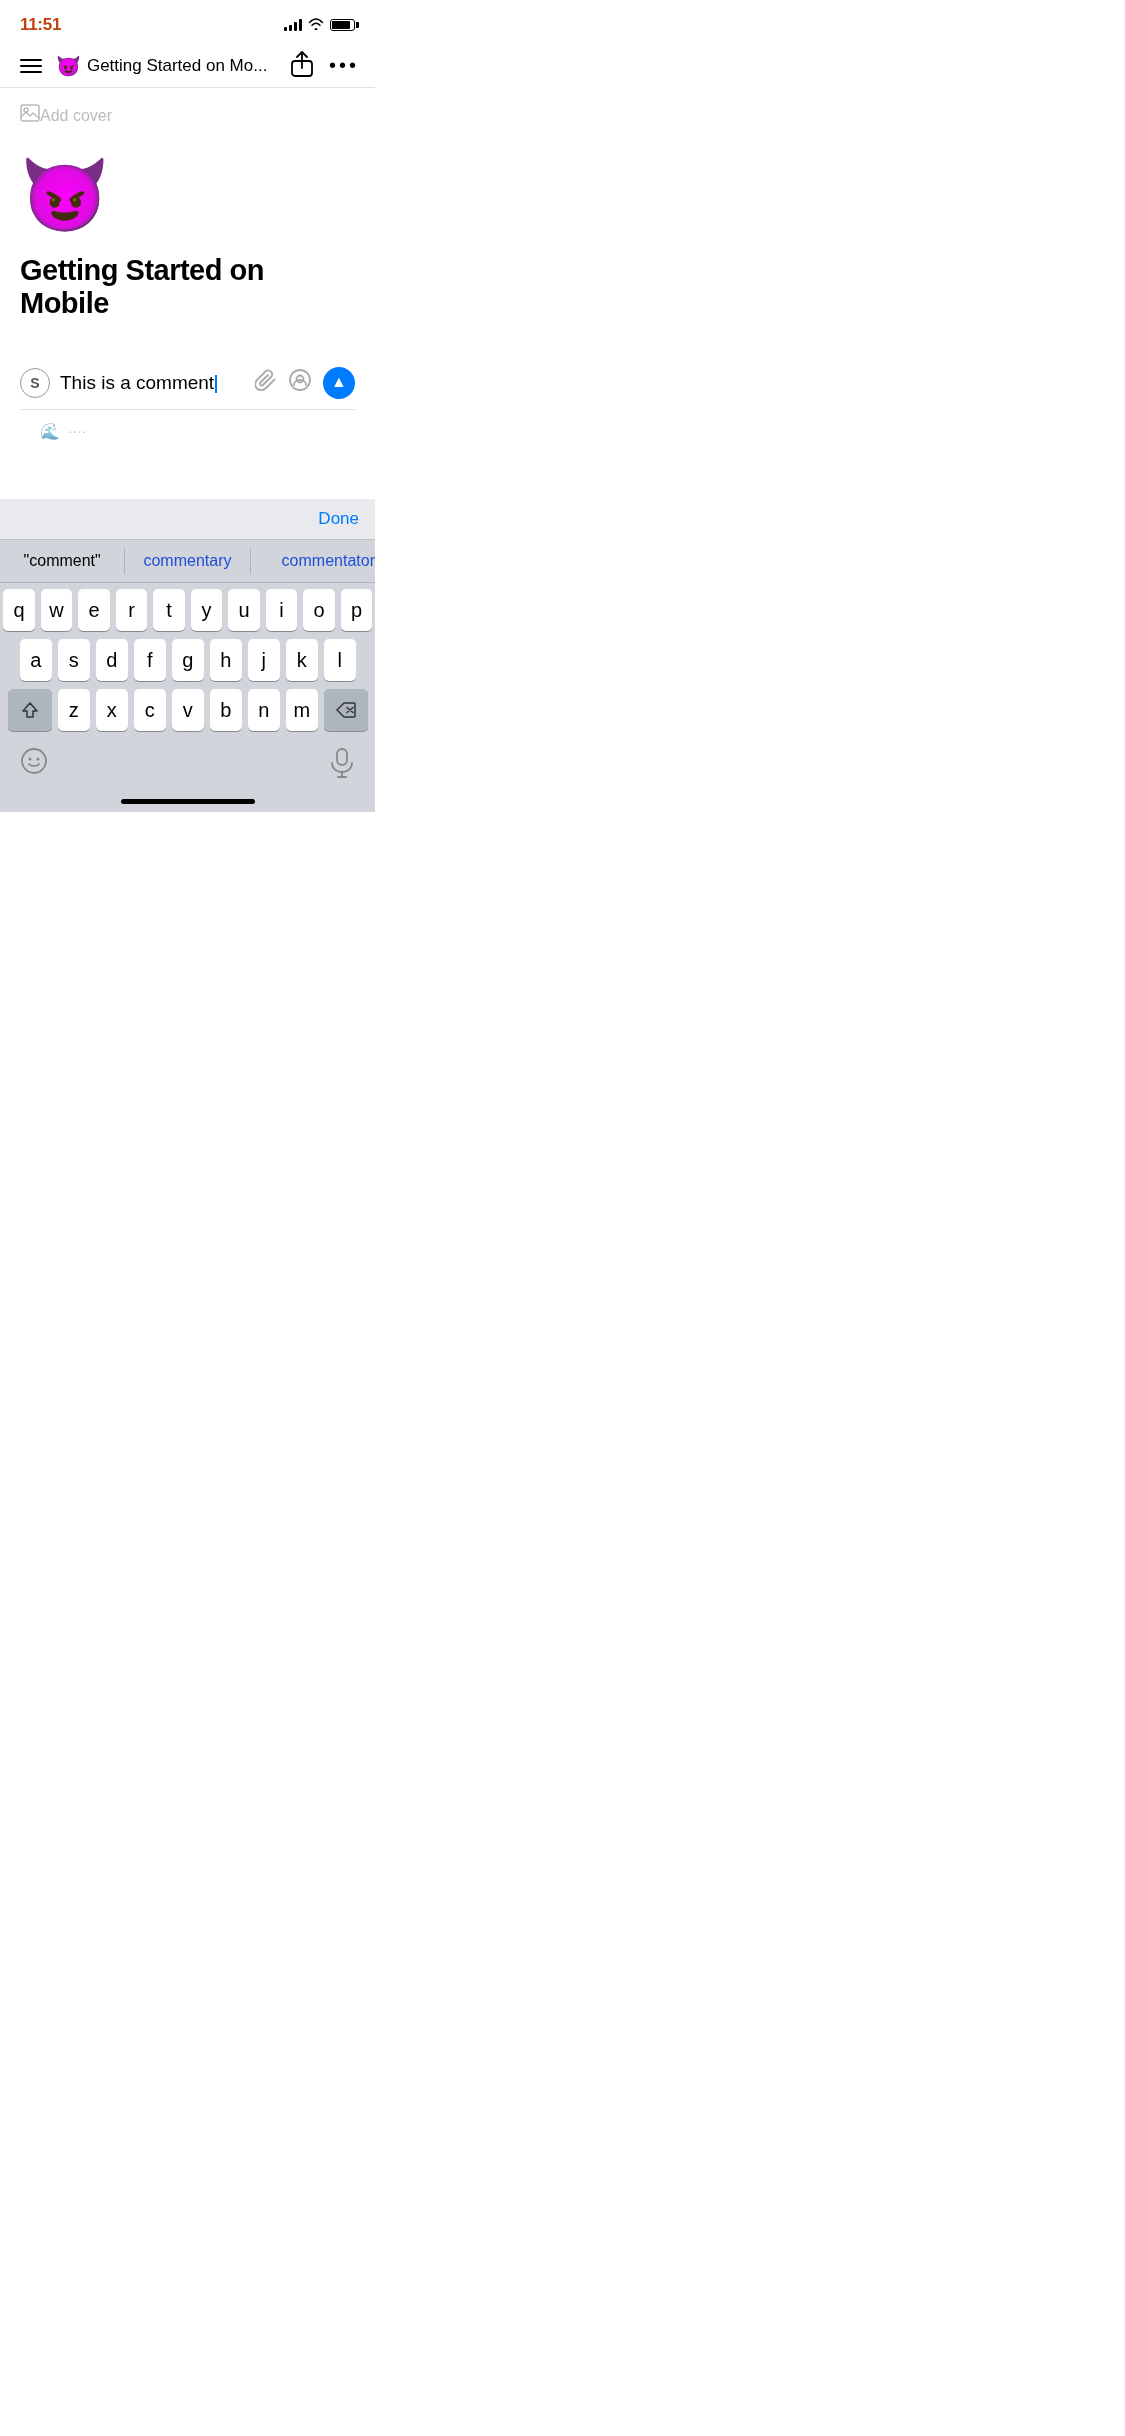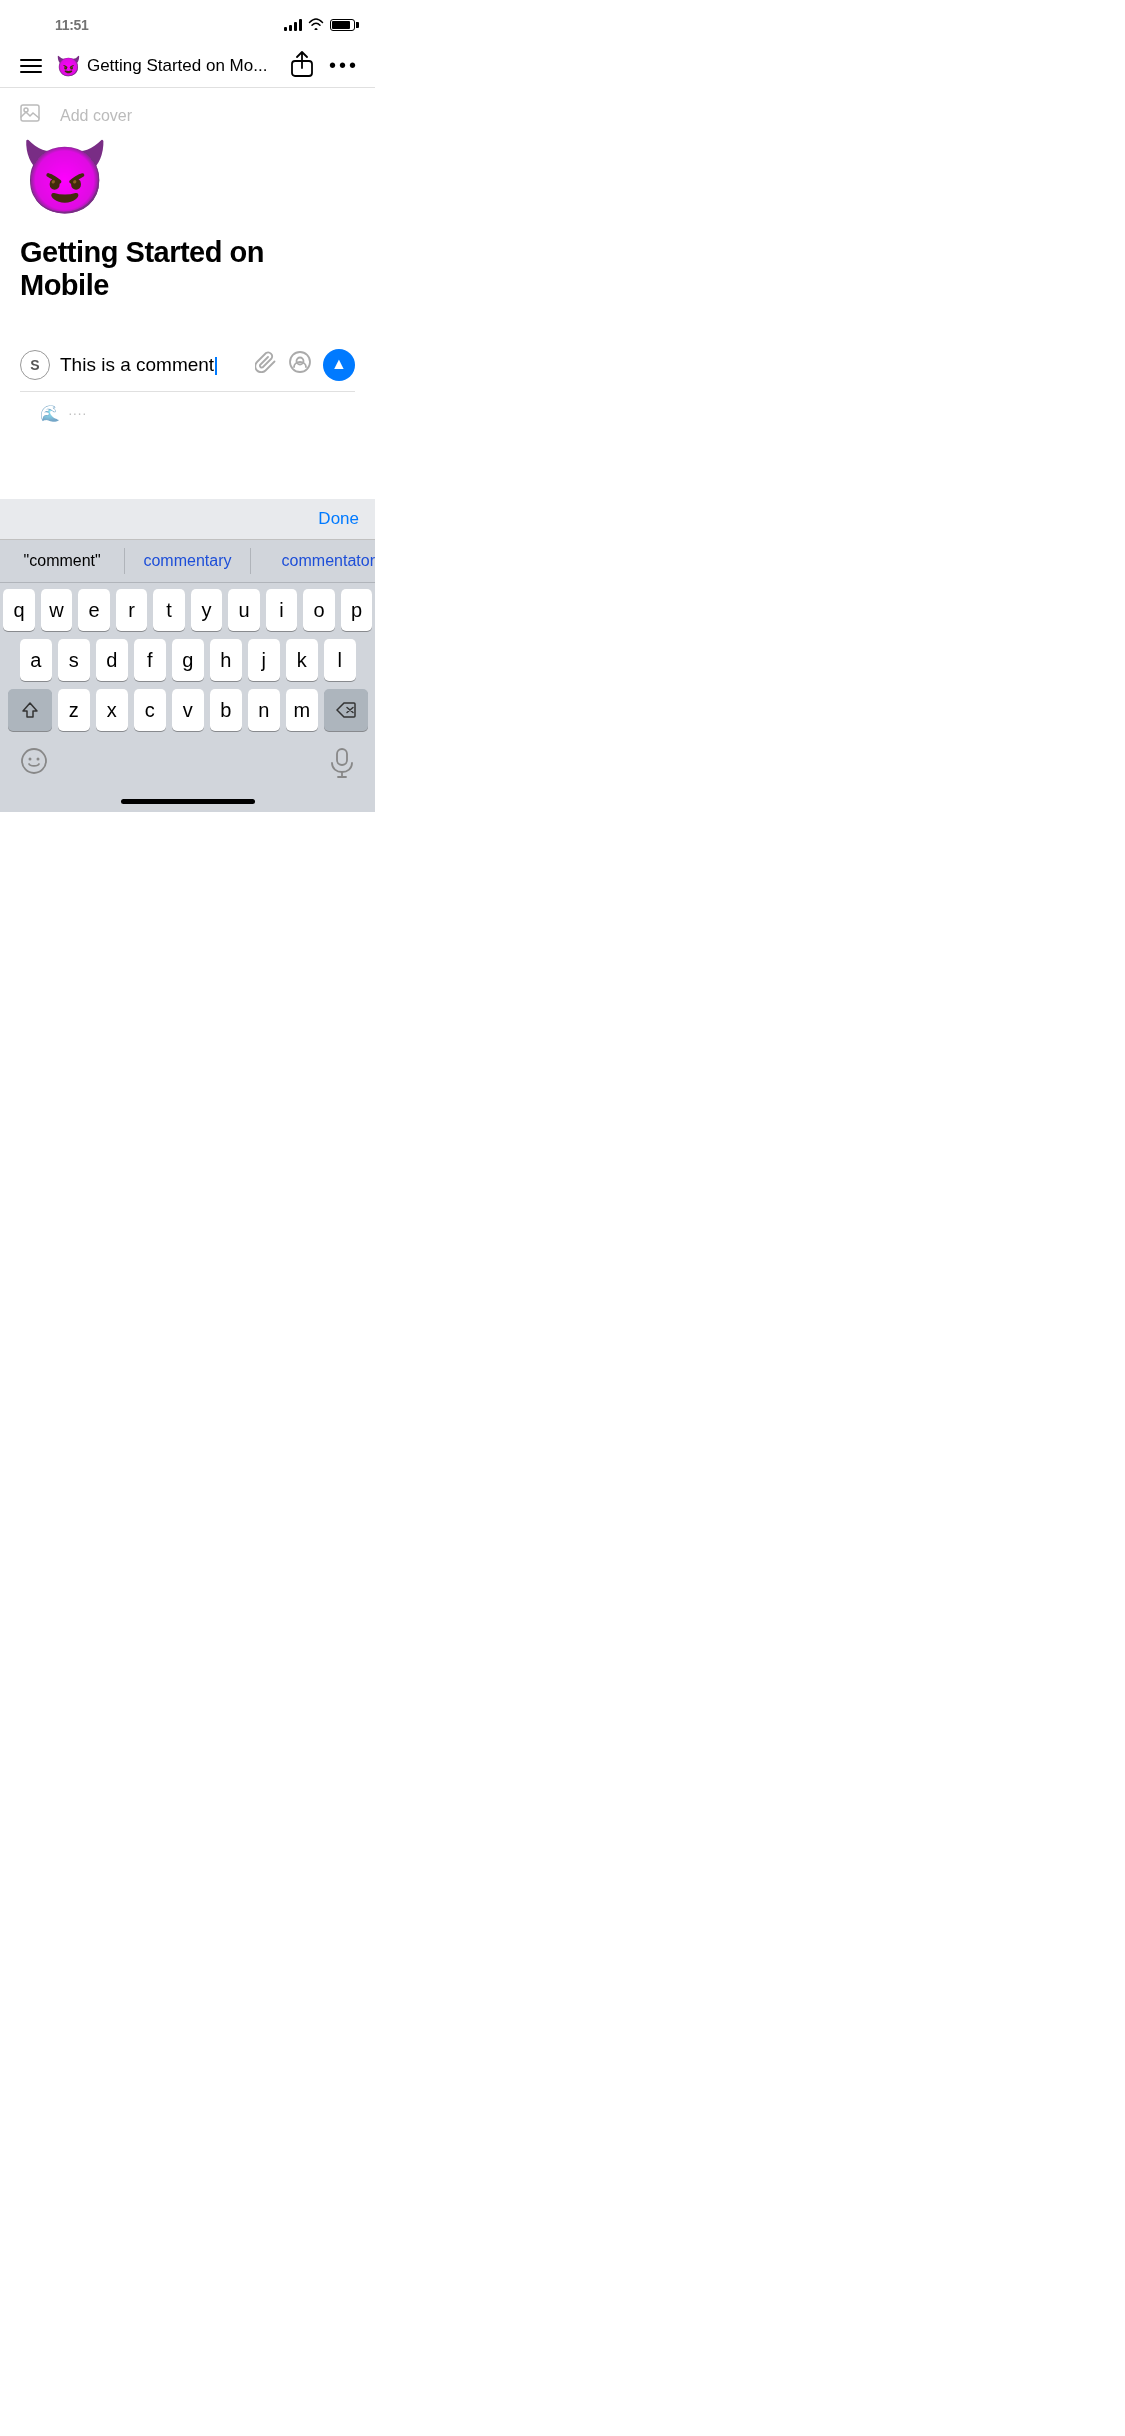--- a/index.html
+++ b/index.html
@@ -17,25 +17,24 @@
     
     .status-bar {
       display: flex;
       justify-content: space-between;
       align-items: center;
       padding: 14px 20px 8px;
       height: 44px;
     }
 
     .status-time {
-      font-size: 14px;
+      font-size: 17px;
       font-weight: 600;
-      color: #737373;
+      color: #c2410c;
       letter-spacing: -0.3px;
-      margin-left: 35px;
     }
 
     .status-icons {
       display: flex;
       align-items: center;
       gap: 6px;
     }
 
     .signal-bars {
       display: flex;
@@ -136,23 +135,23 @@
 
     
     .content-area {
       padding: 16px 20px;
       background: #fff;
     }
 
     .add-cover-btn {
       display: flex;
       align-items: center;
-      gap: 20px;
+      gap: 0;
       color: #999;
-      margin-bottom: 8px;
+      margin-bottom: 26px;
       cursor: pointer;
     }
 
     .cover-icon {
       font-size: 18px;
       color: #bbb;
     }
 
     .add-cover-text {
       font-size: 16px;

